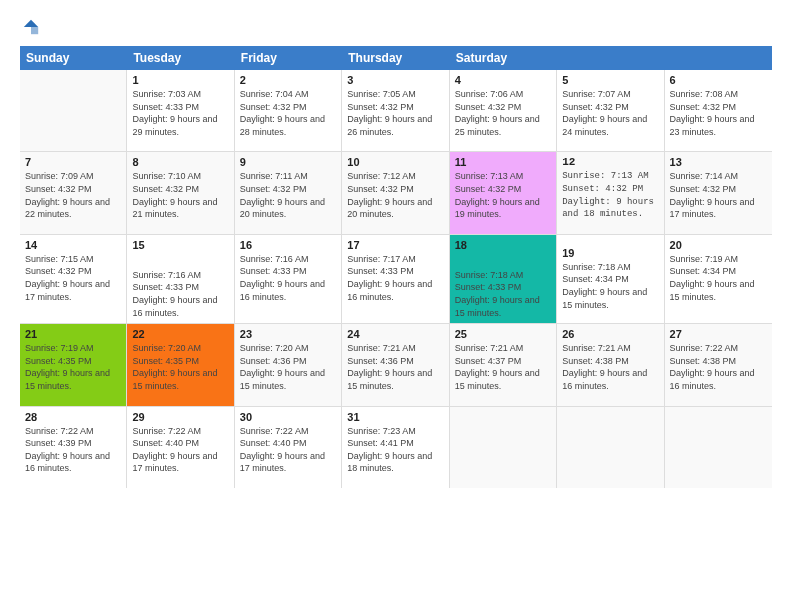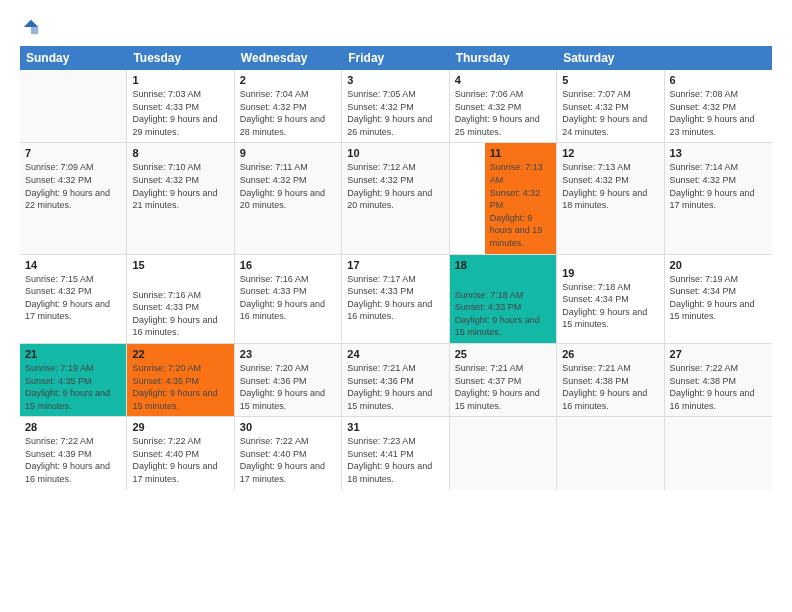--- a/index.html
+++ b/index.html
@@ -131,21 +131,20 @@
     <div class="title-area">
       <div class="month-title"></div>
       <div class="location"></div>
     </div>
   </div>
 
   <div class="calendar">
     <div class="cal-header">
     <div class="cal-header-cell">Sunday</div>
         <div class="cal-header-cell">Tuesday</div>
-        <div class="cal-header-cell">Wednesday</div>
         <div class="cal-header-cell">Friday</div>
         <div class="cal-header-cell">Thursday</div>
         <div class="cal-header-cell">Saturday</div>
       </div>
     <div class="cal-body">
     <div class="cal-row">
           <div class="cal-cell empty"></div>
           <div class="cal-cell" style="background: rgb(255, 255, 255);">
             <div class="day-num">1</div>
             <div class="day-detail">Sunrise: 7:03 AM<br>Sunset: 4:33 PM<br>Daylight: 9 hours and 29 minutes.</div>
@@ -181,25 +180,25 @@
             <div class="day-detail">Sunrise: 7:10 AM<br>Sunset: 4:32 PM<br>Daylight: 9 hours and 21 minutes.</div>
           </div>
           <div class="cal-cell" style="background: rgb(249, 249, 249);">
             <div class="day-num">9</div>
             <div class="day-detail">Sunrise: 7:11 AM<br>Sunset: 4:32 PM<br>Daylight: 9 hours and 20 minutes.</div>
           </div>
           <div class="cal-cell" style="background: rgb(249, 249, 249);">
             <div class="day-num">10</div>
             <div class="day-detail">Sunrise: 7:12 AM<br>Sunset: 4:32 PM<br>Daylight: 9 hours and 20 minutes.</div>
           </div>
-          <div class="cal-cell" style="background: #f97316; margin-left: 35px;">
+          <div class="cal-cell" style="background: #f0abfc;">
             <div class="day-num">11</div>
             <div class="day-detail">Sunrise: 7:13 AM<br>Sunset: 4:32 PM<br>Daylight: 9 hours and 19 minutes.</div>
           </div>
-          <div class="cal-cell" style="background: rgb(249, 249, 249);">
+          <div class="cal-cell" style="background: rgb(249, 249, 249); font-family: Liberation Mono, monospace;">
             <div class="day-num">12</div>
             <div class="day-detail">Sunrise: 7:13 AM<br>Sunset: 4:32 PM<br>Daylight: 9 hours and 18 minutes.</div>
           </div>
           <div class="cal-cell" style="background: rgb(249, 249, 249);">
             <div class="day-num">13</div>
             <div class="day-detail">Sunrise: 7:14 AM<br>Sunset: 4:32 PM<br>Daylight: 9 hours and 17 minutes.</div>
           </div>
         </div>
         <div class="cal-row">
           <div class="cal-cell" style="background: rgb(255, 255, 255);">
@@ -225,21 +224,21 @@
           <div class="cal-cell" style="background: rgb(255, 255, 255); justify-content: center;">
             <div class="day-num">19</div>
             <div class="day-detail">Sunrise: 7:18 AM<br>Sunset: 4:34 PM<br>Daylight: 9 hours and 15 minutes.</div>
           </div>
           <div class="cal-cell" style="background: rgb(255, 255, 255);">
             <div class="day-num">20</div>
             <div class="day-detail">Sunrise: 7:19 AM<br>Sunset: 4:34 PM<br>Daylight: 9 hours and 15 minutes.</div>
           </div>
         </div>
         <div class="cal-row">
-          <div class="cal-cell" style="background: #14b8a6;">
+          <div class="cal-cell" style="background: #84cc16;">
             <div class="day-num">21</div>
             <div class="day-detail">Sunrise: 7:19 AM<br>Sunset: 4:35 PM<br>Daylight: 9 hours and 15 minutes.</div>
           </div>
           <div class="cal-cell" style="background: #f97316;">
             <div class="day-num">22</div>
             <div class="day-detail">Sunrise: 7:20 AM<br>Sunset: 4:35 PM<br>Daylight: 9 hours and 15 minutes.</div>
           </div>
           <div class="cal-cell" style="background: rgb(249, 249, 249);">
             <div class="day-num">23</div>
             <div class="day-detail">Sunrise: 7:20 AM<br>Sunset: 4:36 PM<br>Daylight: 9 hours and 15 minutes.</div>

